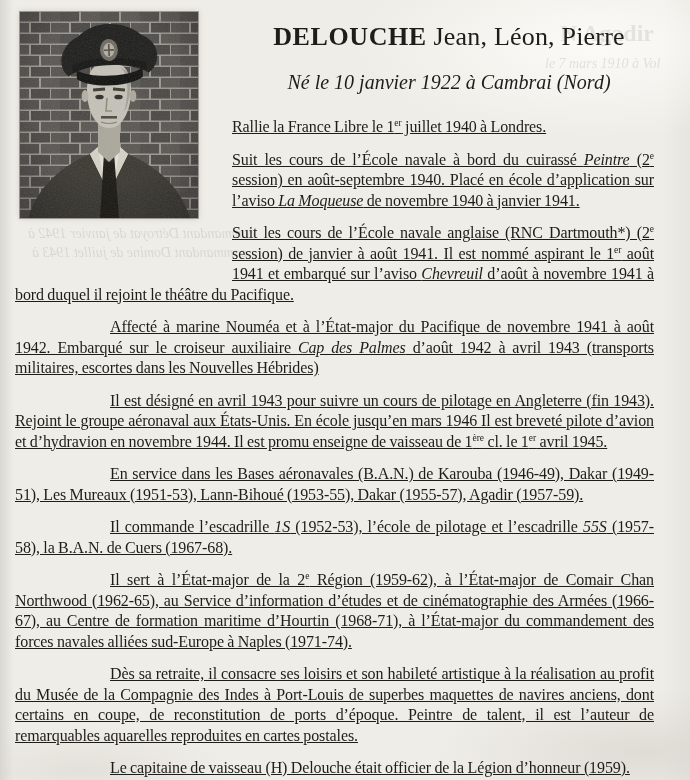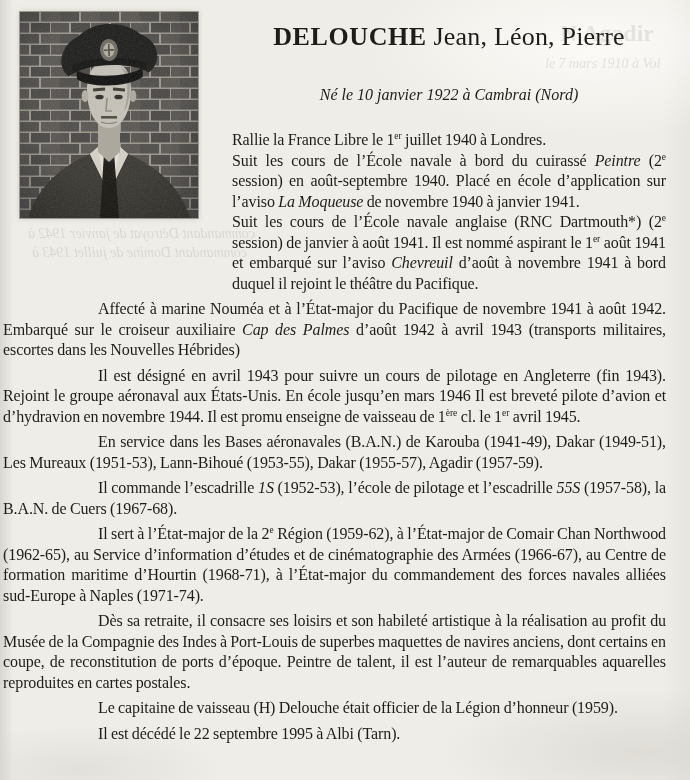--- a/index.html
+++ b/index.html
@@ -16,23 +16,23 @@
   }
   .content{position:absolute;inset:0;padding:12px 24px 0 3px;box-sizing:border-box;}
   .photo{
     float:left;width:178px;height:206px;margin:0 34px 56px 17px;
     box-shadow:0 0 0 1px rgba(70,68,62,0.45), 0 0 6px rgba(80,78,72,0.25);
     background:#54524e;
   }
   .photo svg{display:block;}
   h1.title{margin:10px 0 0;font-size:26px;line-height:30px;font-weight:400;text-align:center;letter-spacing:0.2px;white-space:nowrap;}
   h1.title .surname{font-weight:700;letter-spacing:0.6px;font-family:Liberation Serif, serif;}
-  .subtitle{margin-top:33px;text-align:center;font-style:italic;font-size:16px;line-height:20px;}
+  .subtitle{margin-top:20px;text-align:center;font-style:italic;font-size:20px;line-height:20px;}
   .paragraphs{margin-top:25px;}
-  p{margin:0;font-size:16px;line-height:20.5px;text-align:justify;letter-spacing:-0.1px;word-spacing:-0.5px;hyphens:auto;}
+  p{margin:12px;font-size:16px;line-height:20.5px;text-align:justify;letter-spacing:-0.1px;word-spacing:-0.5px;hyphens:auto;text-decoration:underline;}
   p.col{margin-top:0;}
   p.wide{clear:left;text-indent:95px;margin-top:5px;}
   p i{font-style:italic;}
   sup{font-size:9.5px;line-height:0;vertical-align:6px;letter-spacing:0;}
   .artifact-layer{position:absolute;inset:0;pointer-events:none;}
   .artifact{position:absolute;color:#57554f;opacity:0.14;filter:blur(0.5px);white-space:nowrap;font-family:"Liberation Serif","DejaVu Serif",serif;}
   .artifact.mirrored{transform:scaleX(-1);}
   .artifact.b{font-weight:700;opacity:0.12;}
   .artifact.it{font-style:italic;}
 </style>
@@ -107,21 +107,21 @@
     <h1 class="title"><span class="surname">DELOUCHE</span><span> </span><span>Jean, Léon, Pierre</span></h1>
 
     <div class="subtitle">Né le 10 janvier 1922 à Cambrai (Nord)</div>
 
     <div class="paragraphs" id="paragraphs">
         <p class="col">Rallie la France Libre le 1<sup>er</sup> juillet 1940 à Londres.</p>
         <p class="col">Suit les cours de l’École navale à bord du cuirassé <i>Peintre</i> (2<sup>e</sup> session) en août-septembre 1940. Placé en école d’application sur l’aviso <i>La Moqueuse</i> de novembre 1940 à janvier 1941.</p>
         <p class="col">Suit les cours de l’École navale anglaise (RNC Dartmouth*) (2<sup>e</sup> session) de janvier à août 1941. Il est nommé aspirant le 1<sup>er</sup> août 1941 et embarqué sur l’aviso <i>Chevreuil</i> d’août à novembre 1941 à bord duquel il rejoint le théâtre du Pacifique.</p>
         <p class="wide">Affecté à marine Nouméa et à l’État-major du Pacifique de novembre 1941 à août 1942. Embarqué sur le croiseur auxiliaire <i>Cap des Palmes</i> d’août 1942 à avril 1943 (transports militaires, escortes dans les Nouvelles Hébrides)</p>
         <p class="wide">Il est désigné en avril 1943 pour suivre un cours de pilotage en Angleterre (fin 1943). Rejoint le groupe aéronaval aux États-Unis. En école jusqu’en mars 1946 Il est breveté pilote d’avion et d’hydravion en novembre 1944. Il est promu enseigne de vaisseau de 1<sup>ère</sup> cl. le 1<sup>er</sup> avril 1945.</p>
-        <p class="wide">En service dans les Bases aéronavales (B.A.N.) de Karouba (1941-49), Dakar (1949-51), Les Mureaux (1951-53), Lann-Bihoué (1953-55), Dakar (1955-57), Agadir (1957-59).</p>
+        <p class="wide">En service dans les Bases aéronavales (B.A.N.) de Karouba (1946-49), Dakar (1949-51), Les Mureaux (1951-53), Lann-Bihoué (1953-55), Dakar (1955-57), Agadir (1957-59).</p>
         <p class="wide">Il commande l’escadrille <i>1S</i> (1952-53), l’école de pilotage et l’escadrille <i>55S</i> (1957-58), la B.A.N. de Cuers (1967-68).</p>
         <p class="wide">Il sert à l’État-major de la 2<sup>e</sup> Région (1959-62), à l’État-major de Comair Chan Northwood (1962-65), au Service d’information d’études et de cinématographie des Armées (1966-67), au Centre de formation maritime d’Hourtin (1968-71), à l’État-major du commandement des forces navales alliées sud-Europe à Naples (1971-74).</p>
         <p class="wide">Dès sa retraite, il consacre ses loisirs et son habileté artistique à la réalisation au profit du Musée de la Compagnie des Indes à Port-Louis de superbes maquettes de navires anciens, dont certains en coupe, de reconstitution de ports d’époque. Peintre de talent, il est l’auteur de remarquables aquarelles reproduites en cartes postales.</p>
         <p class="wide">Le capitaine de vaisseau (H) Delouche était officier de la Légion d’honneur (1959).</p>
         <p class="wide">Il est décédé le 22 septembre 1995 à Albi (Tarn).</p>
       </div>
 
   </div>
 </div>
 

